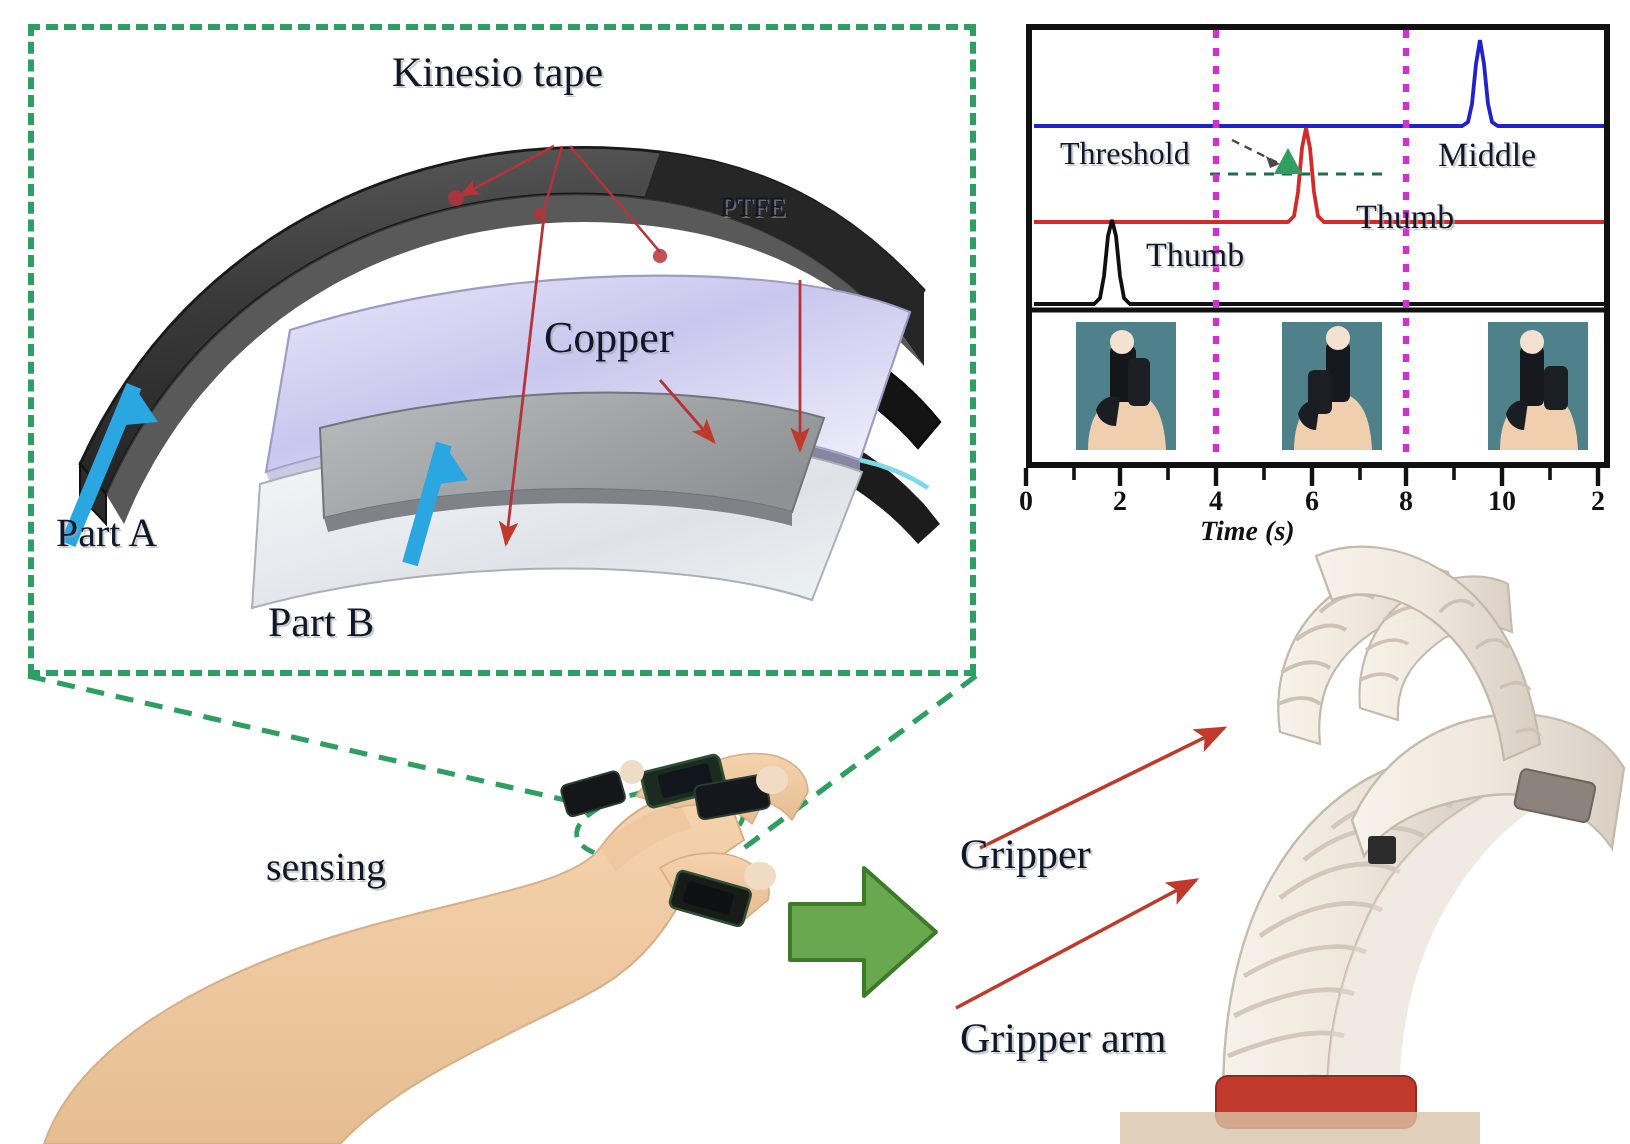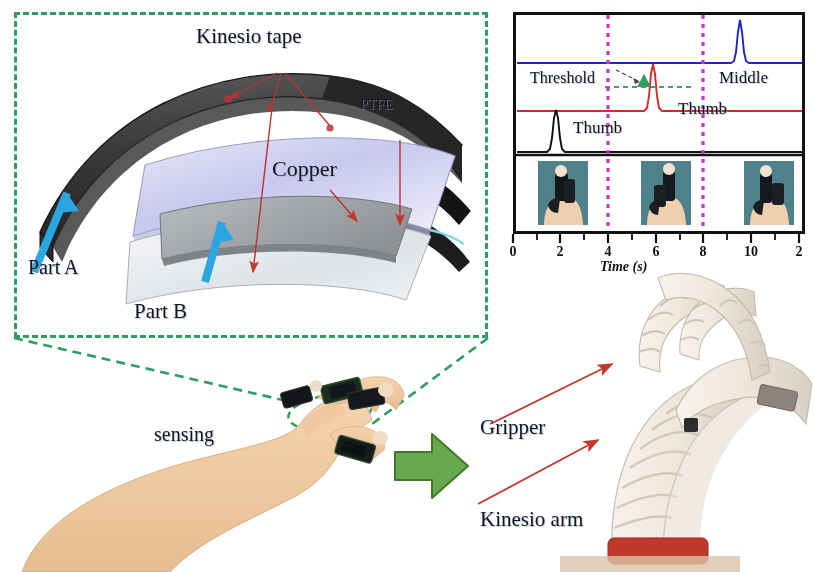--- a/index.html
+++ b/index.html
@@ -251,24 +251,24 @@
       <path d="M490,424 L612,364" stroke="#c0392b" stroke-width="1.8" fill="none" marker-end="url(#mRed2)"></path>
     </g>
   </svg>
 
   <div class="lbl shadow" style="left:196px;top:25px;font-size:21px;">Kinesio tape</div>
   <div class="lbl shadow" style="left:360px;top:98px;font-size:14px;">PTFE</div>
   <div class="lbl shadow" style="left:272px;top:157px;font-size:22px;">Copper</div>
   <div class="lbl shadow" style="left:28px;top:257px;font-size:20px;">Part A</div>
   <div class="lbl shadow" style="left:134px;top:300px;font-size:21px;">Part B</div>
 
-  <div class="lbl shadow" style="left:84px;top:424px;font-size:20px;text-align:center;width:200px;">sensing</div>
+  <div class="lbl shadow" style="left:63px;top:424px;font-size:20px;text-align:center;width:200px;">sensing</div>
 
   <div class="lbl shadow" style="left:480px;top:416px;font-size:21px;">Gripper</div>
-  <div class="lbl shadow" style="left:480px;top:508px;font-size:21px;">Kinesio arm</div>
+  <div class="lbl shadow" style="left:480px;top:508px;font-size:21px;">Gripper arm</div>
 
   <div class="ylabel">Voltage</div>
 
   <div id="chart-panel">
     <div id="chart-frame"></div>
 
     <div class="thumb" style="left:25px;top:149px;width:50px;height:64px;">
       <svg width="50" height="64" viewBox="0 0 50 64">
         <rect width="50" height="64" fill="#4e8189"></rect>
         <path d="M6,64 C6,46 14,38 25,36 C36,34 44,42 45,64 Z" fill="#f0cfae"></path>

